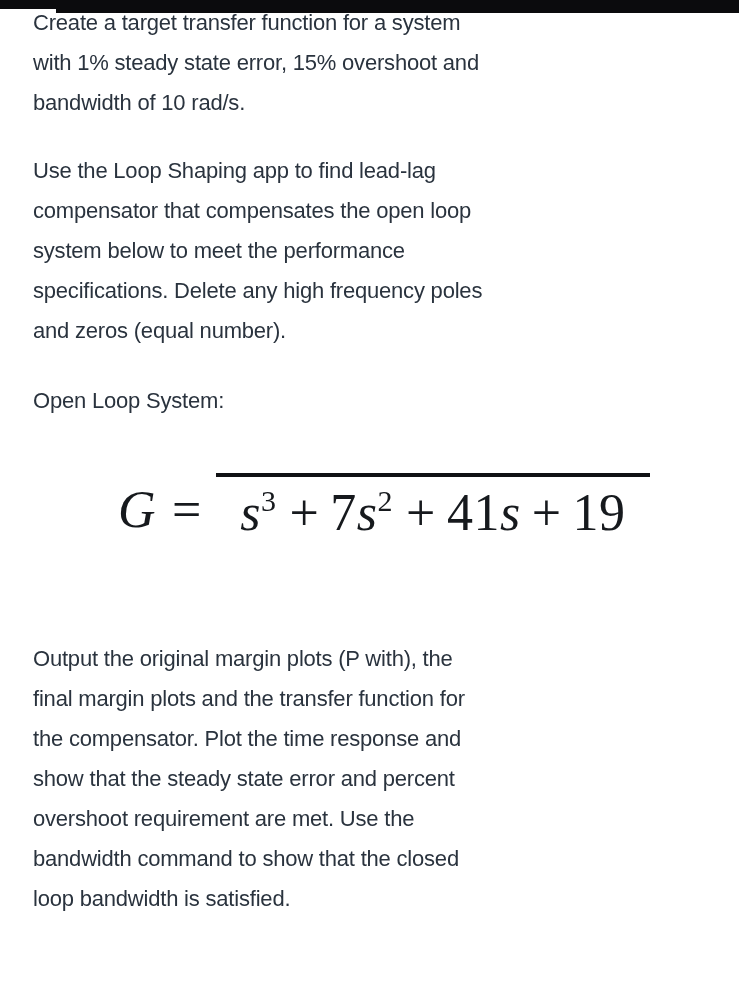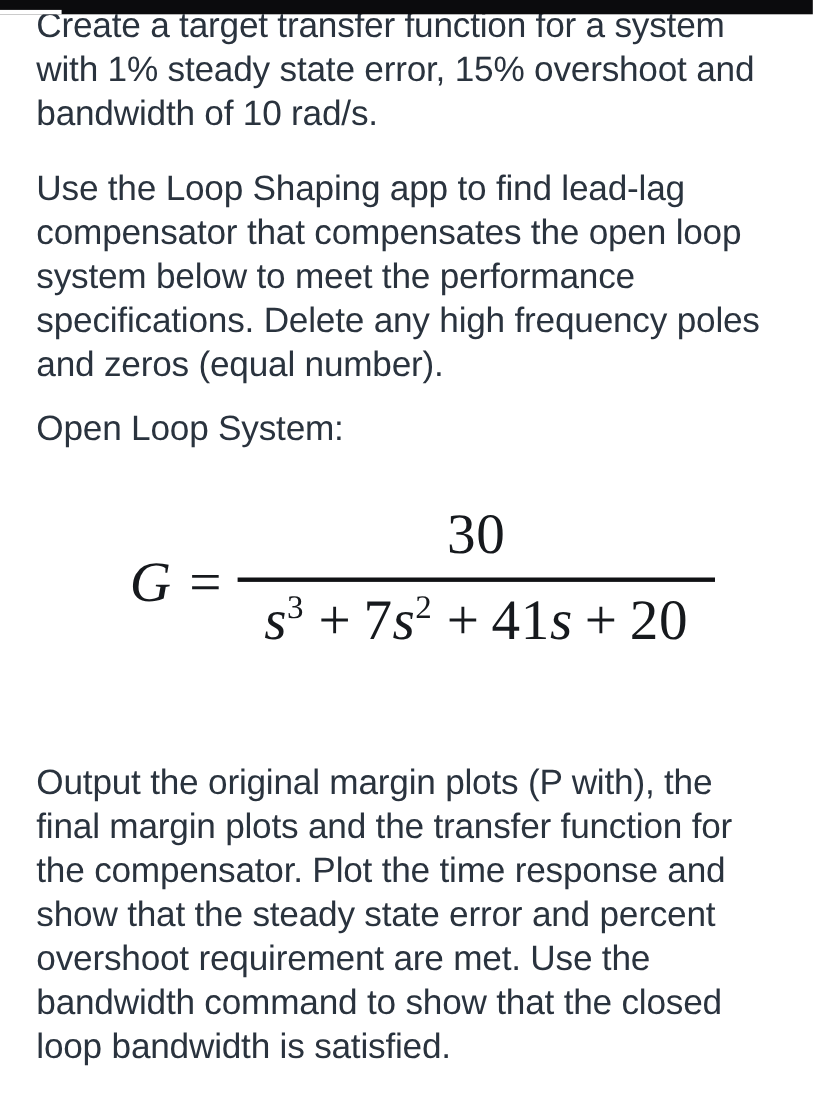--- a/index.html
+++ b/index.html
@@ -25,30 +25,30 @@
     top: 9px;
     width: 56px;
     height: 4px;
     background: #ffffff;
   }
   .content {
     padding: 0 28px 0 33px;
   }
   .para {
     margin: 28px 0 0 0;
-    font-size: 32px;
+    font-size: 22px;
     line-height: 40px;
     letter-spacing: -0.2px;
     white-space: pre-line;
   }
   .para.first {
     margin-top: -10px;
   }
   .heading {
-    margin-top: 18px;
+    margin-top: 30px;
   }
   .formula {
     display: flex;
     align-items: center;
     margin: 52px 0 0 85px;
     font-family: "Liberation Serif", serif;
     font-size: 52px;
     color: #16191d;
     letter-spacing: 0.5px;
   }
@@ -115,23 +115,22 @@
 system below to meet the performance
 specifications. Delete any high frequency poles
 and zeros (equal number).</p>
 
     <p class="para heading">Open Loop System:</p>
 
     <div class="formula">
       <span class="f-lhs">G</span>
       <span class="f-eq">=</span>
       <span class="fraction">
-        <span class="numerator">30</span>
         <span class="denominator">
-          <span class="f-var">s</span><span class="f-sup">3</span><span class="f-op">+</span><span>7</span><span class="f-var">s</span><span class="f-sup">2</span><span class="f-op">+</span><span>41</span><span class="f-var">s</span><span class="f-op">+</span><span>20</span>
+          <span class="f-var">s</span><span class="f-sup">3</span><span class="f-op">+</span><span>7</span><span class="f-var">s</span><span class="f-sup">2</span><span class="f-op">+</span><span>41</span><span class="f-var">s</span><span class="f-op">+</span><span>19</span>
         </span>
       </span>
     </div>
 
     <p class="para last">Output the original margin plots (P with), the
 final margin plots and the transfer function for
 the compensator. Plot the time response and
 show that the steady state error and percent
 overshoot requirement are met. Use the
 bandwidth command to show that the closed

